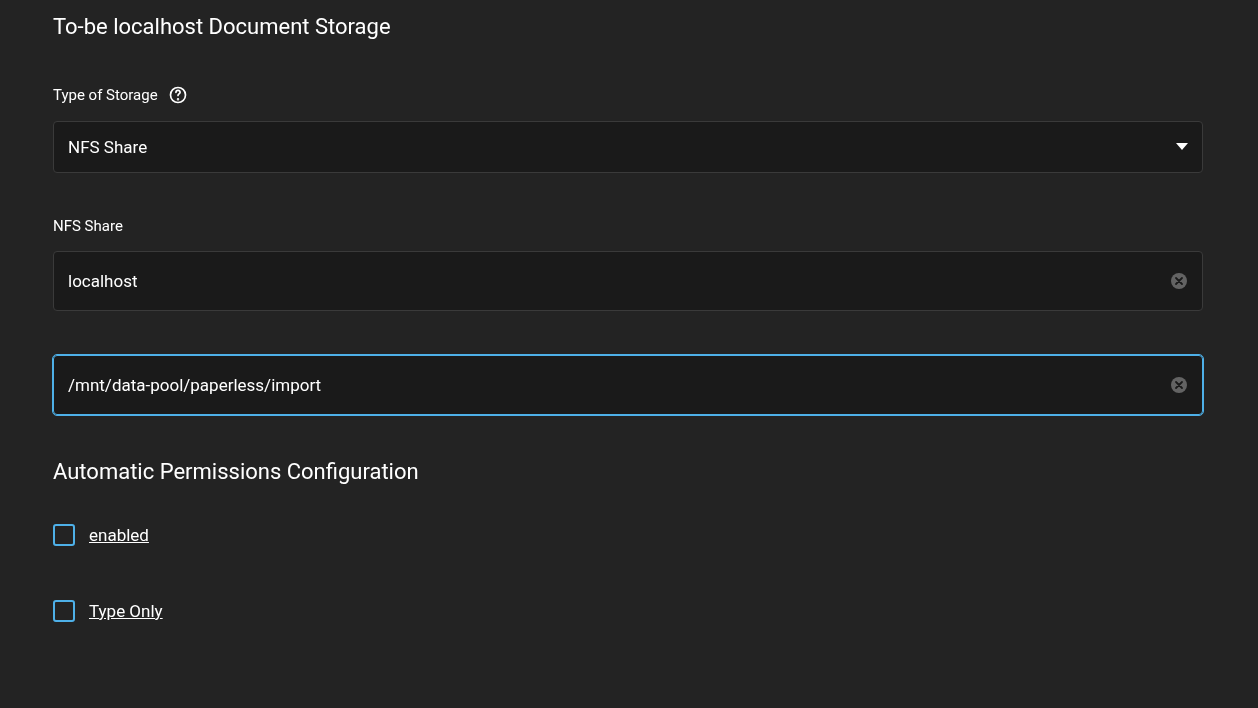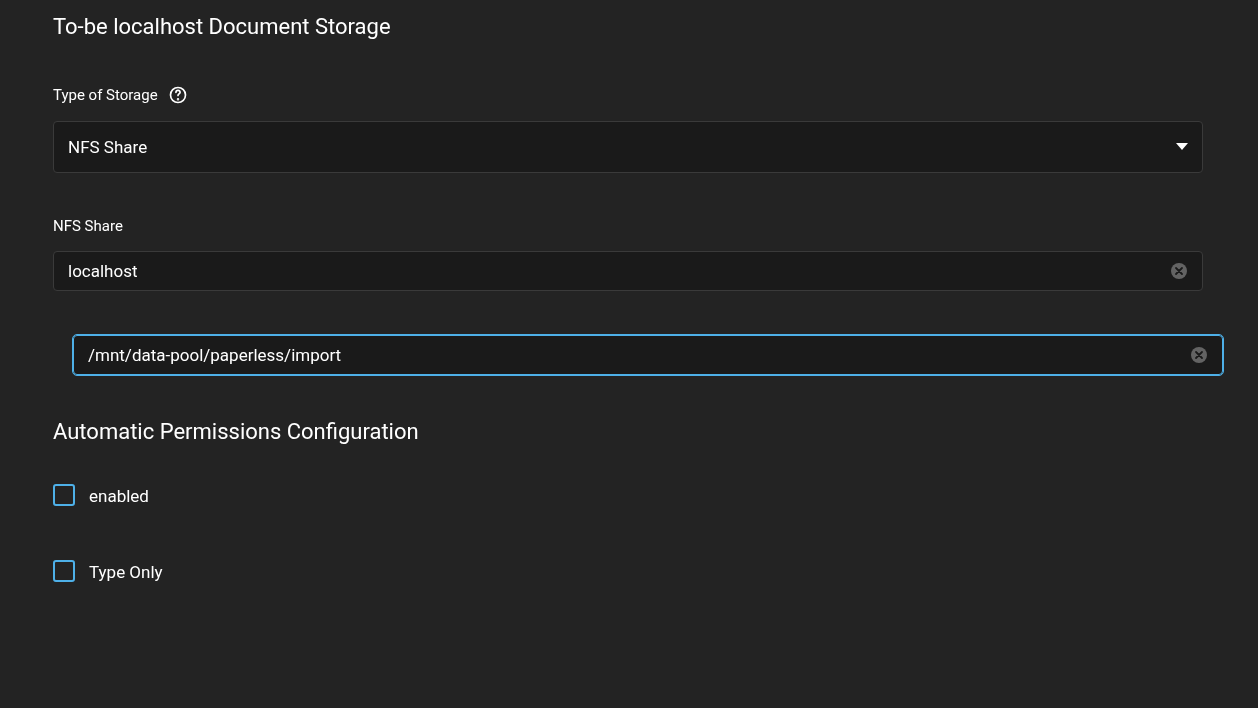--- a/index.html
+++ b/index.html
@@ -73,32 +73,31 @@
       align-items: center;
       justify-content: center;
     }
     .dropdown-icon svg {
       width: 12px;
       height: 8px;
     }
     .input-wrapper {
       position: relative;
       width: 100%;
-      height: 40px;
+      height: 60px;
       background-color: #1a1a1a;
       border: 1px solid #3a3a3a;
       border-radius: 4px;
       display: flex;
       align-items: center;
       padding: 0 14px;
     }
     .input-wrapper.focused {
       border-color: #4eb0e8;
       outline: 1px solid #4eb0e8;
-      margin-left: 20px;
     }
     .text-input {
       flex: 1;
       background: transparent;
       border: none;
       outline: none;
       font-size: 17px;
       color: #ffffff;
       font-family: inherit;
     }
@@ -116,23 +115,24 @@
       height: 16px;
     }
     .subsection-title {
       font-size: 22px;
       font-weight: 400;
       color: #ffffff;
       margin-bottom: 40px;
     }
     .checkbox-row {
       display: flex;
-      align-items: flex-end;
+      align-items: center;
       gap: 14px;
       margin-bottom: 54px;
+      text-decoration: underline;
     }
     .checkbox {
       width: 22px;
       height: 22px;
       border: 2px solid #4eb0e8;
       border-radius: 3px;
       background: transparent;
       cursor: pointer;
       flex-shrink: 0;
     }

